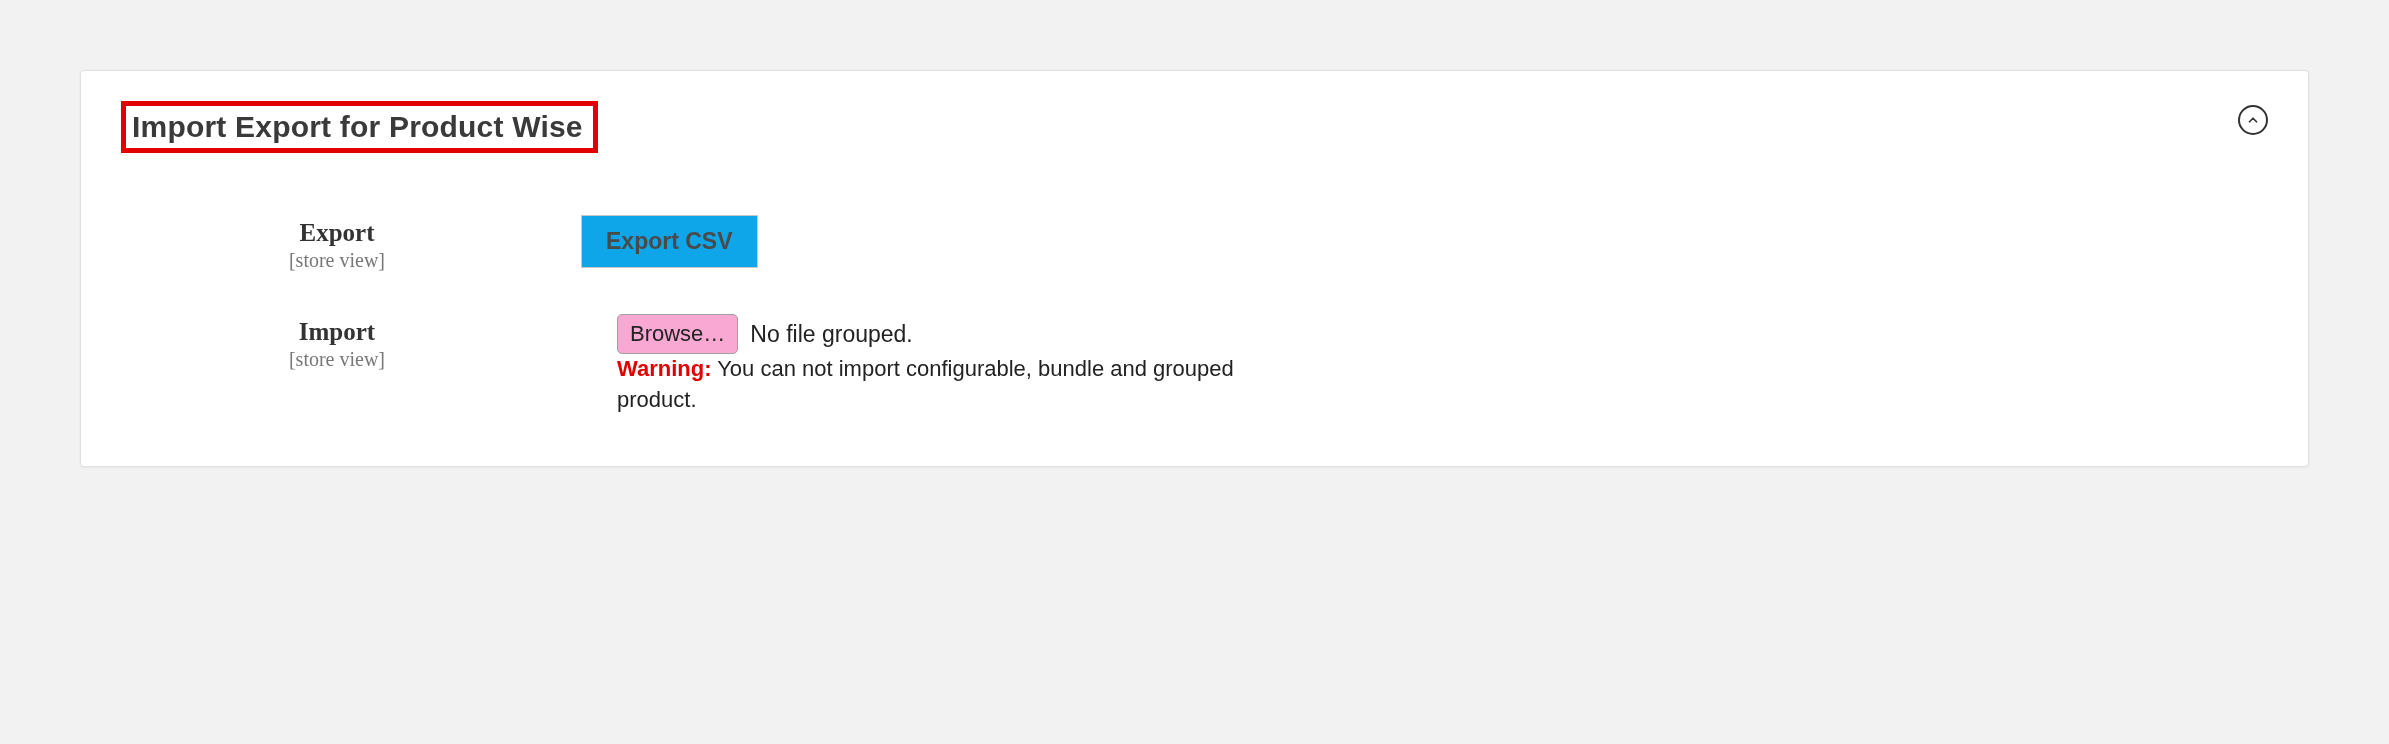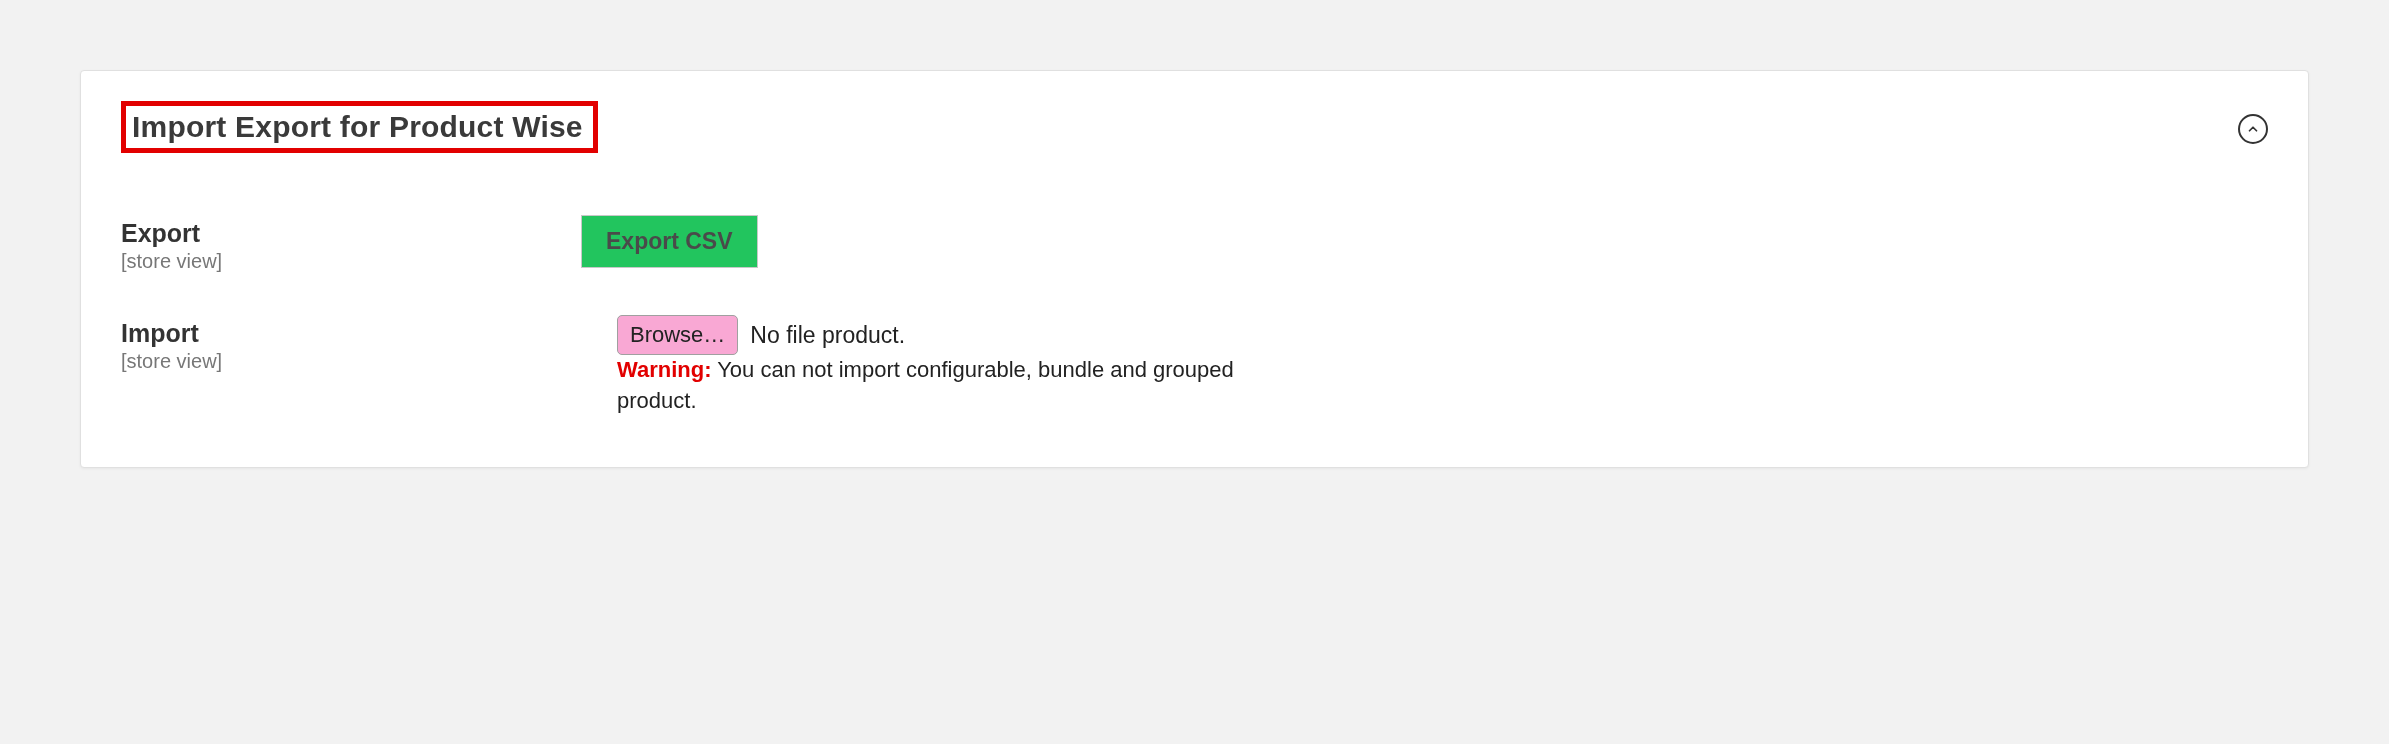--- a/index.html
+++ b/index.html
@@ -18,21 +18,21 @@
       background: #ffffff;
       border: 1px solid #e0e0e0;
       border-radius: 4px;
       padding: 30px 40px 50px 40px;
       box-shadow: 0 1px 3px rgba(0,0,0,0.05);
       position: relative;
     }
     .panel-header {
       display: flex;
       justify-content: space-between;
-      align-items: center;
+      align-items: flex-start;
       margin-bottom: 60px;
       gap: 8px;
     }
     .panel-title-wrap {
       border: 5px solid #e20000;
       padding: 4px 10px 4px 6px;
       display: inline-block;
     }
     .panel-title {
       color: #3a3a3a;
@@ -59,42 +59,43 @@
       display: flex;
       align-items: flex-start;
       margin-bottom: 40px;
     }
     .form-row:last-child {
       margin-bottom: 0;
       gap: 36px;
     }
     .label-col {
       width: 460px;
-      text-align: left;
+      text-align: center;
       padding-right: 28px;
       padding-top: 6px;
+      font-family: Liberation Serif, serif;
     }
     .field-label {
       display: block;
       color: #333;
       font-size: 25px;
       font-weight: 600;
     }
     .field-scope {
       display: block;
       color: #777;
       font-size: 20px;
       margin-top: 2px;
     }
     .control-col {
       flex: 1;
       padding-top: 2px;
     }
     .export-btn {
-      background: #22c55e;
+      background: #0ea5e9;
       border: 1px solid #c8c8c8;
       color: #4a4a4a;
       font-size: 23px;
       font-weight: 600;
       padding: 12px 24px;
       cursor: pointer;
     }
     .file-group {
       display: flex;
       align-items: center;
@@ -150,20 +151,20 @@
   </div>
 
   <div class="form-row">
     <div class="label-col">
       <span class="field-label">Import</span>
       <span class="field-scope">[store view]</span>
     </div>
     <div class="control-col">
       <div class="file-group">
         <button class="browse-btn">Browse…</button>
-        <span class="file-status">No file product.</span>
+        <span class="file-status">No file grouped.</span>
       </div>
       <div class="warning-block">
         <span class="warning-label">Warning:</span><span> You can not import configurable, bundle and grouped product.</span>
       </div>
     </div>
   </div>
 </div>
 
 </body></html>

